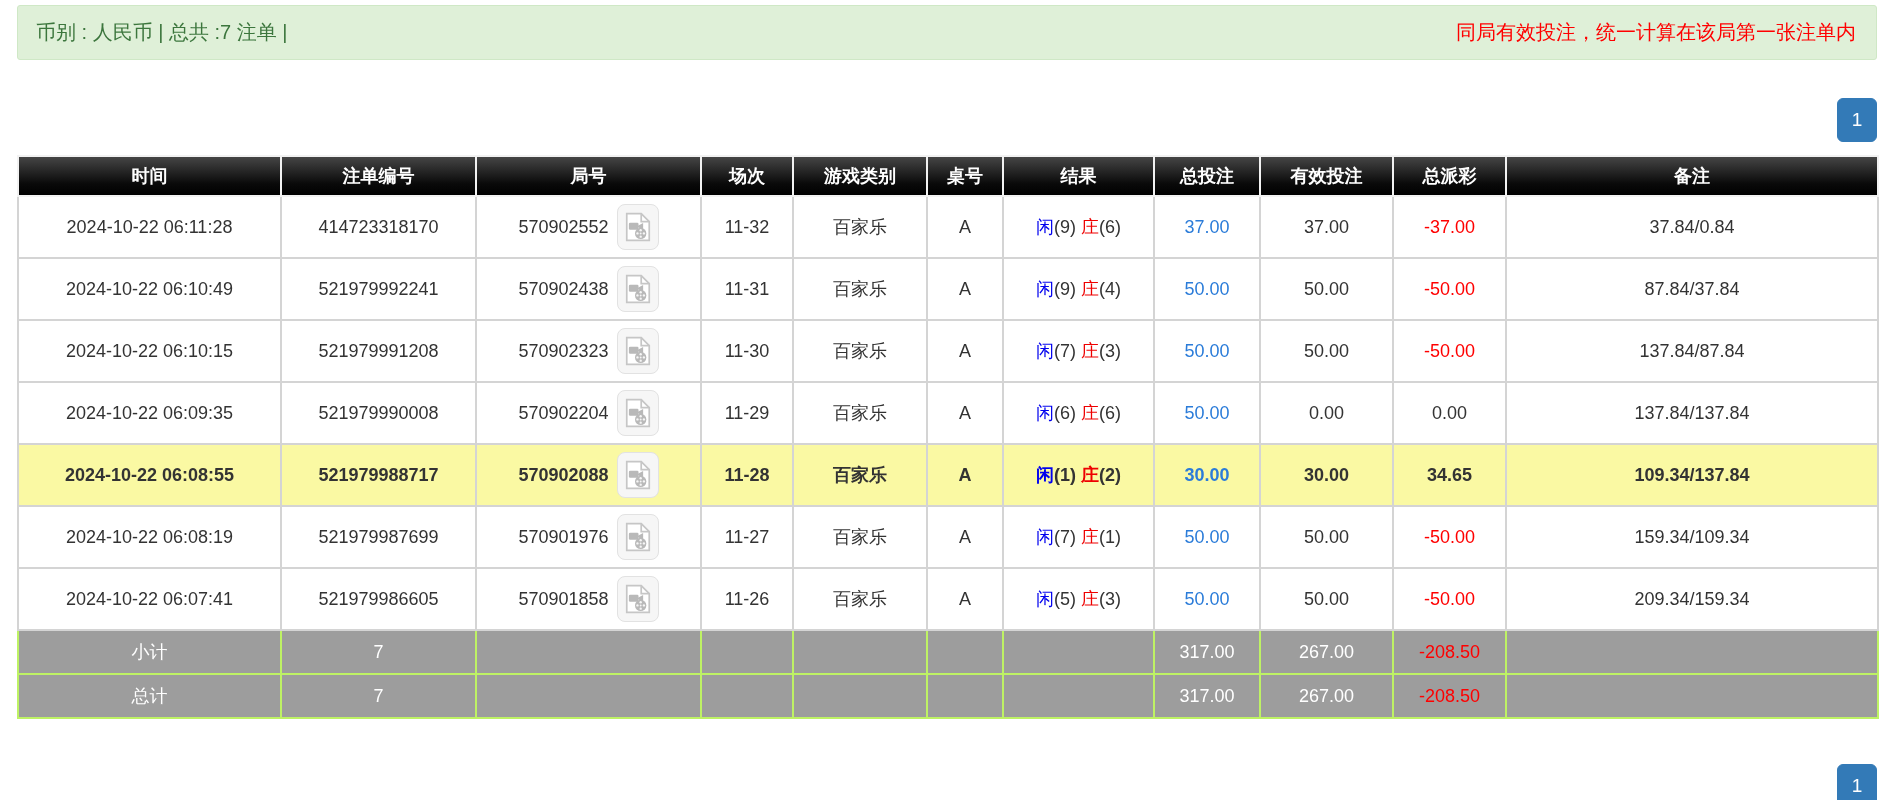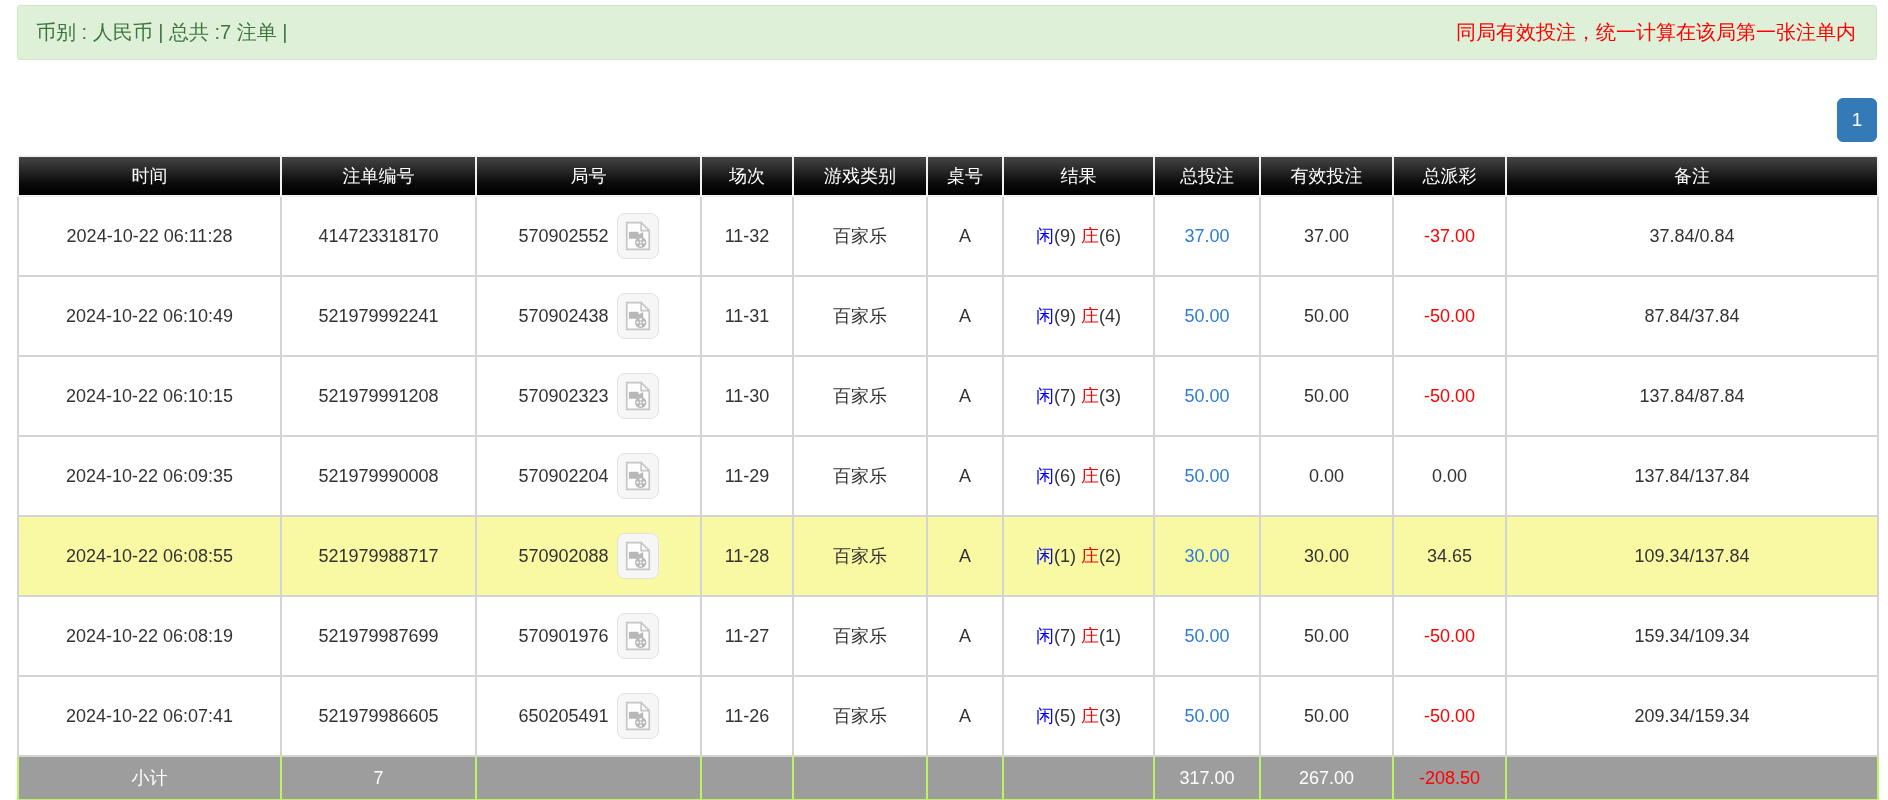--- a/index.html
+++ b/index.html
@@ -47,25 +47,25 @@
     width:1860px;table-layout:fixed;
     border-collapse:collapse;
   }
   th,td{
     border:2px solid var(--cell-border);
     text-align:center;vertical-align:middle;
     font-size:18px;overflow:hidden;white-space:nowrap;
   }
   thead th{
     background:linear-gradient(#454545,#0a0a0a 70%,#000);
-    color:#fff;font-weight:normal;height:40px;
+    color:#fff;font-weight:bold;height:40px;
     border:2px solid #f2f2f2;
   }
-  tbody tr.data-row{height:80px;background:#fff;border-radius:21px;}
-  tbody tr.data-row.hl{background:var(--highlight-yellow);}
+  tbody tr.data-row{height:62px;background:#fff;border-radius:21px;}
+  tbody tr.data-row.hl{background:var(--highlight-yellow);font-weight:bold;}
   tbody tr.totals{height:44px;background:var(--totals-gray);color:#fff;}
   tbody tr.totals td{border:2px solid #bef264;}
   .amt-link{color:var(--bet-link-blue);cursor:pointer;}
   .neg{color:var(--negative-red);margin-left:36px;}
   .res-p{color:var(--player-blue);}
   .res-b{color:var(--banker-red);}
   .res-n{color:var(--cell-text);}
   .round-wrap{display:inline-flex;align-items:center;gap:8px;}
   .video-btn{
     width:42px;height:46px;border:1px solid #e2e2e2;border-radius:8px;
@@ -286,21 +286,21 @@
         <td><span class="res-p">闲</span><span class="res-n">(7)</span> <span class="res-b">庄</span><span class="res-n">(1)</span></td>
         <td class="amt-link">50.00</td>
         <td>50.00</td>
         <td class="neg">-50.00</td>
         <td>159.34/109.34</td>
       </tr>
       <tr class="data-row">
         <td>2024-10-22 06:07:41</td>
         <td>521979986605</td>
         <td><span class="round-wrap">
-            <span>650205491</span>
+            <span>570901858</span>
             <button class="video-btn">
               <svg viewBox="0 0 24 28" width="26" height="30">
                 <path d="M1.5 1.5 H15 L22.5 9 V26.5 H1.5 Z" fill="#fff" stroke="#c6c6c6" stroke-width="1.6"></path>
                 <path d="M15 1.5 V9 H22.5" fill="none" stroke="#c6c6c6" stroke-width="1.6"></path>
                 <rect x="3.5" y="10" width="9" height="6.5" rx="1.2" fill="#b9b9b9"></rect>
                 <path d="M12 12.8 L16.8 10.2 V16.5 L12 14.2 Z" fill="#b9b9b9"></path>
                 <circle cx="14.5" cy="20" r="5.3" fill="#b9b9b9"></circle>
                 <circle cx="14.5" cy="17" r="1.1" fill="#f6f6f6"></circle>
                 <circle cx="17.5" cy="20" r="1.1" fill="#f6f6f6"></circle>
                 <circle cx="14.5" cy="23" r="1.1" fill="#f6f6f6"></circle>

